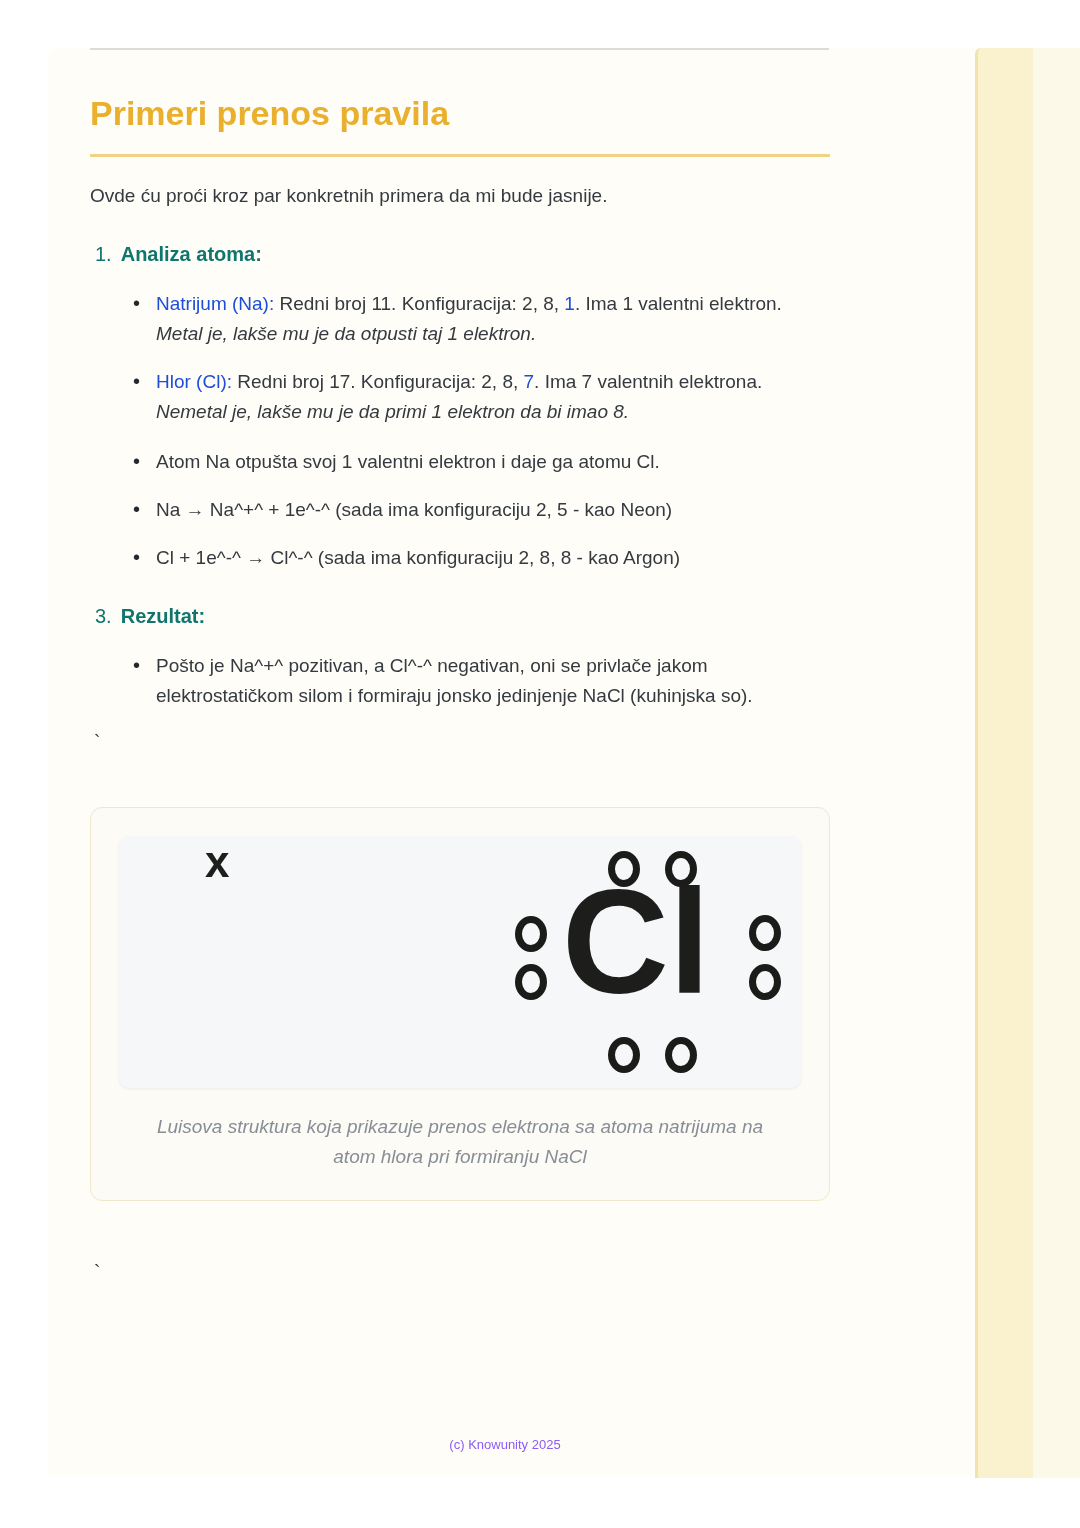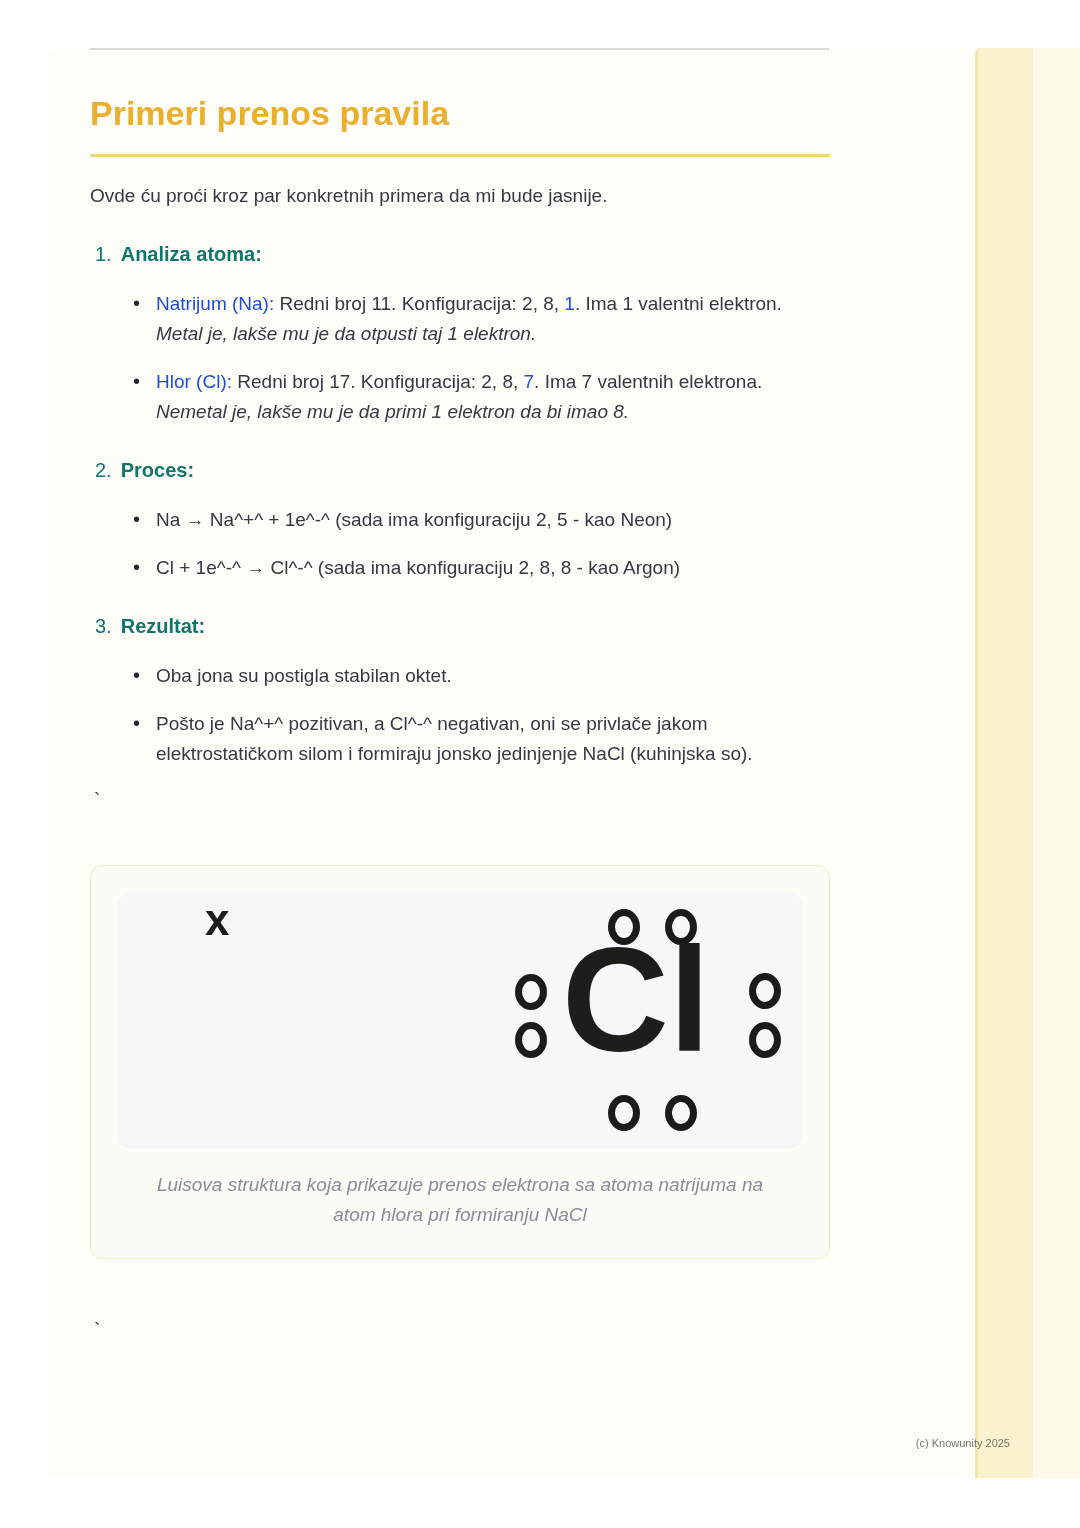--- a/index.html
+++ b/index.html
@@ -59,22 +59,22 @@
   .e.l2 { left:396px; top:128px; }
   .e.r1 { left:630px; top:79px; }
   .e.r2 { left:630px; top:128px; }
   .e.b1 { left:489px; top:201px; }
   .e.b2 { left:546px; top:201px; }
   .caption {
     margin:24px auto 0; max-width:648px; text-align:center;
     font-style:italic; color:#878E96; font-size:19px; line-height:30px;
   }
   .copyright {
-    position:absolute; left:0; top:1437px; width:1010px; text-align:right;
-    font-size:11px; color:#737373; z-index:5;
+    position:absolute; left:0; top:1437px; width:1010px; text-align:center;
+    font-size:13px; color:#8b5cf6; z-index:5;
   }
 </style>
 </head>
 <body>
 
 <div class="page-bg"></div>
 <div class="side-strip"></div>
 <div class="side-strip-outer"></div>
 
 <div class="content">
@@ -87,33 +87,30 @@
 
 
   <div class="sec-head">
     <span class="num">1.</span><span class="label">Analiza atoma:</span>
   </div>
   <ul class="bullets">
     <li><b>Natrijum (Na):</b><span> Redni broj 11. Konfiguracija: 2, 8, </span><b>1</b><span>. Ima 1 valentni elektron. </span><i>Metal je, lakše mu je da otpusti taj 1 elektron.</i></li>
     <li><b>Hlor (Cl):</b><span> Redni broj 17. Konfiguracija: 2, 8, </span><b>7</b><span>. Ima 7 valentnih elektrona. </span><i>Nemetal je, lakše mu je da primi 1 elektron da bi imao 8.</i></li>
   </ul>
 
-  <div class="sec-head">
-    <span class="num">2.</span><span class="label">Proces:</span>
-  </div>
   <ul class="bullets">
+    <li><span>Atom Na otpušta svoj 1 valentni elektron i daje ga atomu Cl.</span></li>
     <li><span>Na → Na^+^ + 1e^-^ (sada ima konfiguraciju 2, 5 - kao Neon)</span></li>
     <li><span>Cl + 1e^-^ → Cl^-^ (sada ima konfiguraciju 2, 8, 8 - kao Argon)</span></li>
   </ul>
 
   <div class="sec-head">
     <span class="num">3.</span><span class="label">Rezultat:</span>
   </div>
   <ul class="bullets">
-    <li><span>Oba jona su postigla stabilan oktet.</span></li>
     <li><span>Pošto je Na^+^ pozitivan, a Cl^-^ negativan, oni se privlače jakom elektrostatičkom silom i formiraju jonsko jedinjenje NaCl (kuhinjska so).</span></li>
   </ul>
 
   <p class="tick">`</p>
 
   <div class="figure-card">
     <div class="lewis-panel">
       <span class="x-mark">x</span>
       <span class="cl-label">Cl</span>
       <span class="e t1"></span>

